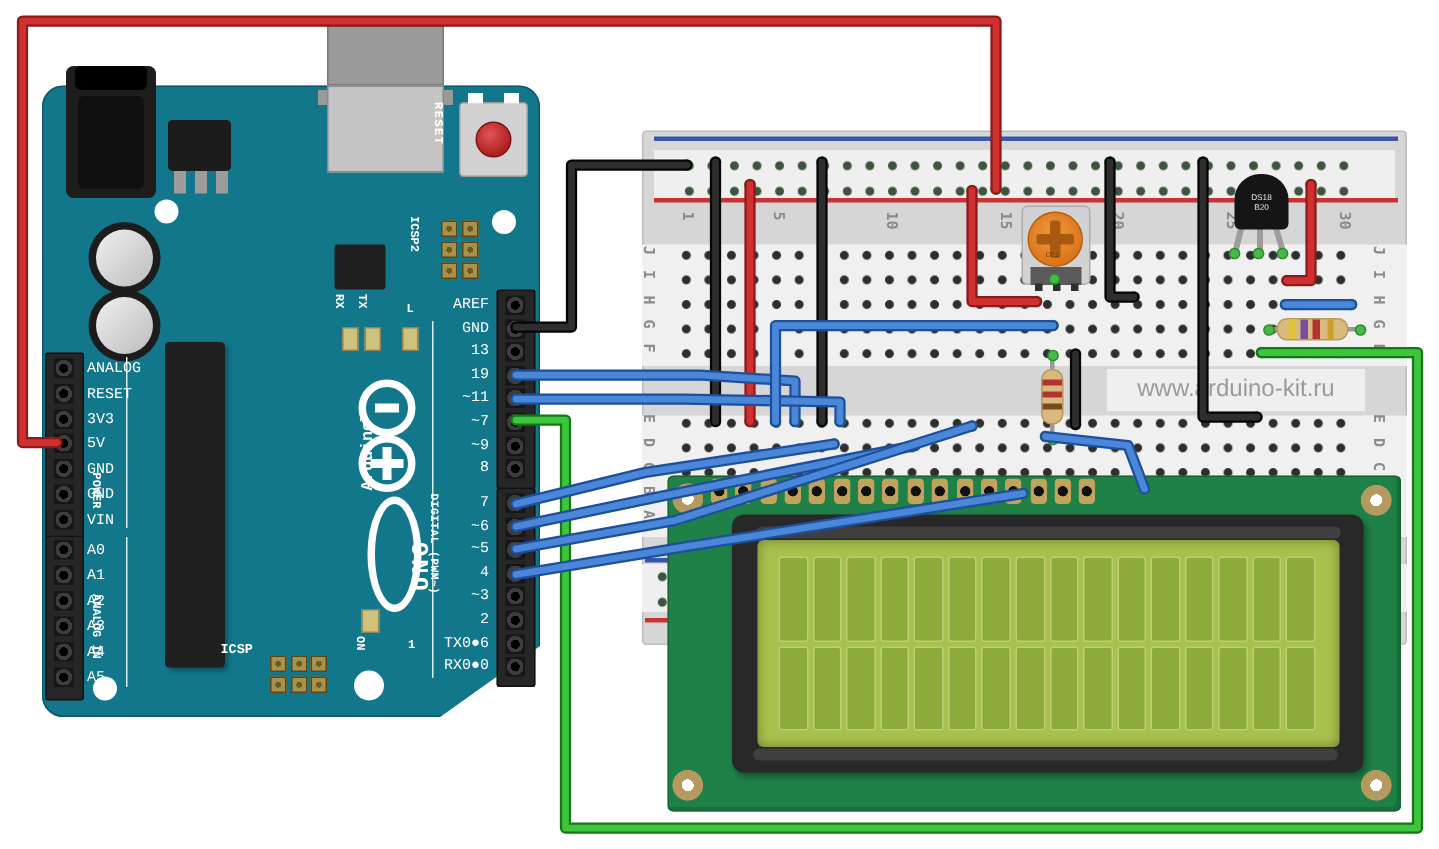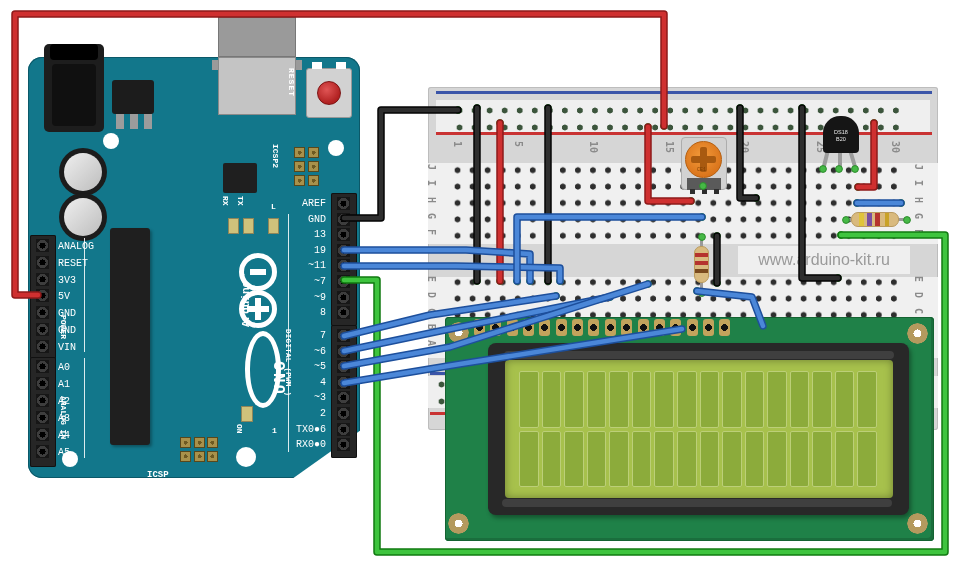--- a/index.html
+++ b/index.html
@@ -72,21 +72,21 @@
   <div class="abs v90 wht" style="left:280px;top:144px;font-size:8px;">ICSP2</div>
   <div class="abs" id="icsp2-pins" style="left:0;top:0;">
       <div class="goldpin" style="left: 294px; top: 147px; position: absolute;"></div>
       <div class="goldpin" style="left: 308px; top: 147px; position: absolute;"></div>
       <div class="goldpin" style="left: 294px; top: 161px; position: absolute;"></div>
       <div class="goldpin" style="left: 308px; top: 161px; position: absolute;"></div>
       <div class="goldpin" style="left: 294px; top: 175px; position: absolute;"></div>
       <div class="goldpin" style="left: 308px; top: 175px; position: absolute;"></div>
     </div>
 
-  <div class="abs wht" style="left:147px;top:428px;font-size:9px;margin-top:42px;">ICSP</div>
+  <div class="abs wht" style="left:147px;top:428px;font-size:9px;">ICSP</div>
   <div class="abs wht" style="left:272px;top:426px;font-size:8px;">1</div>
   <div class="abs" id="icsp-pins" style="left:0;top:0;">
       <div class="goldpin" style="left: 180px; top: 437px; position: absolute;"></div>
       <div class="goldpin" style="left: 193.5px; top: 437px; position: absolute;"></div>
       <div class="goldpin" style="left: 207px; top: 437px; position: absolute;"></div>
       <div class="goldpin" style="left: 180px; top: 451px; position: absolute;"></div>
       <div class="goldpin" style="left: 193.5px; top: 451px; position: absolute;"></div>
       <div class="goldpin" style="left: 207px; top: 451px; position: absolute;"></div>
     </div>
 

